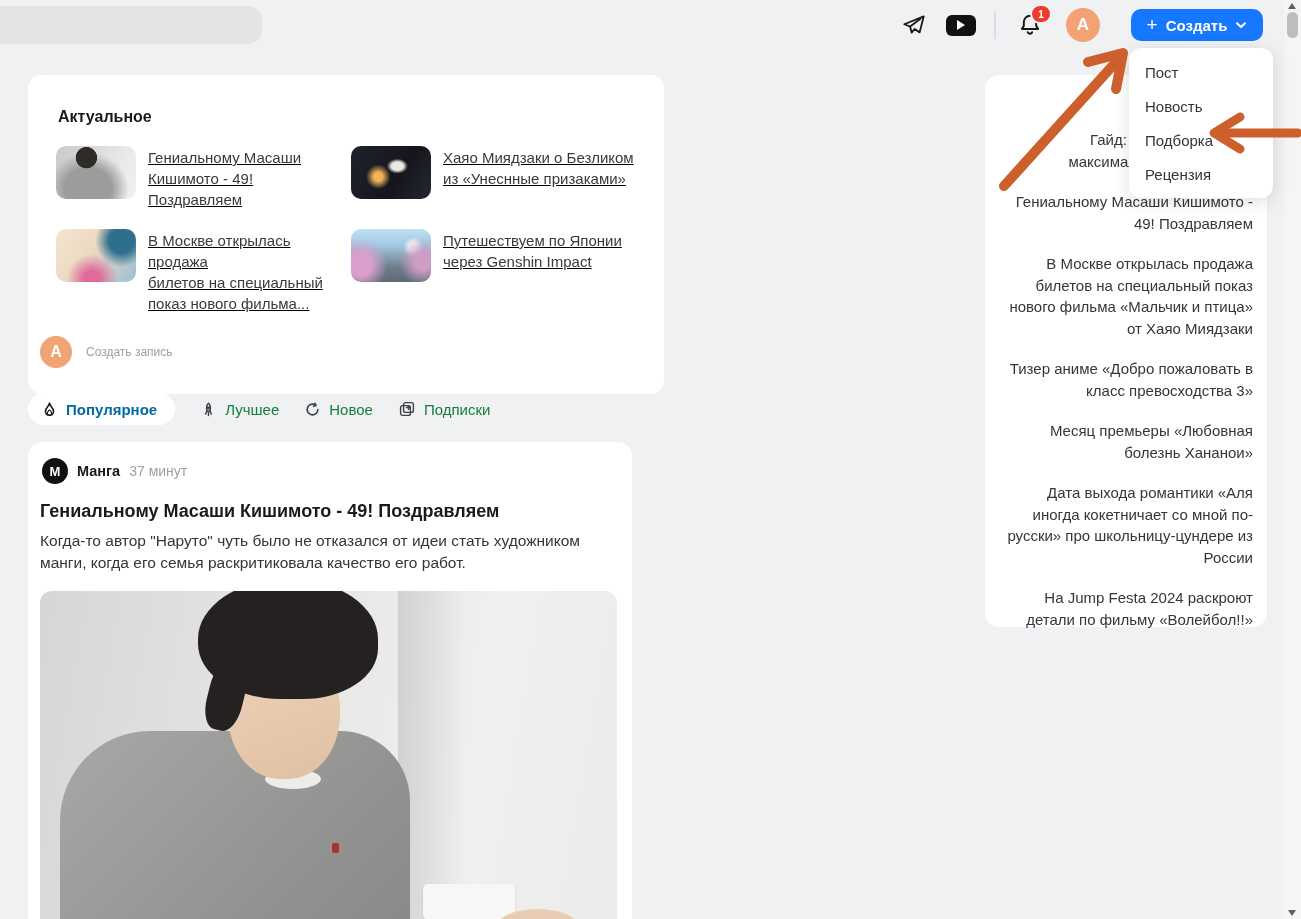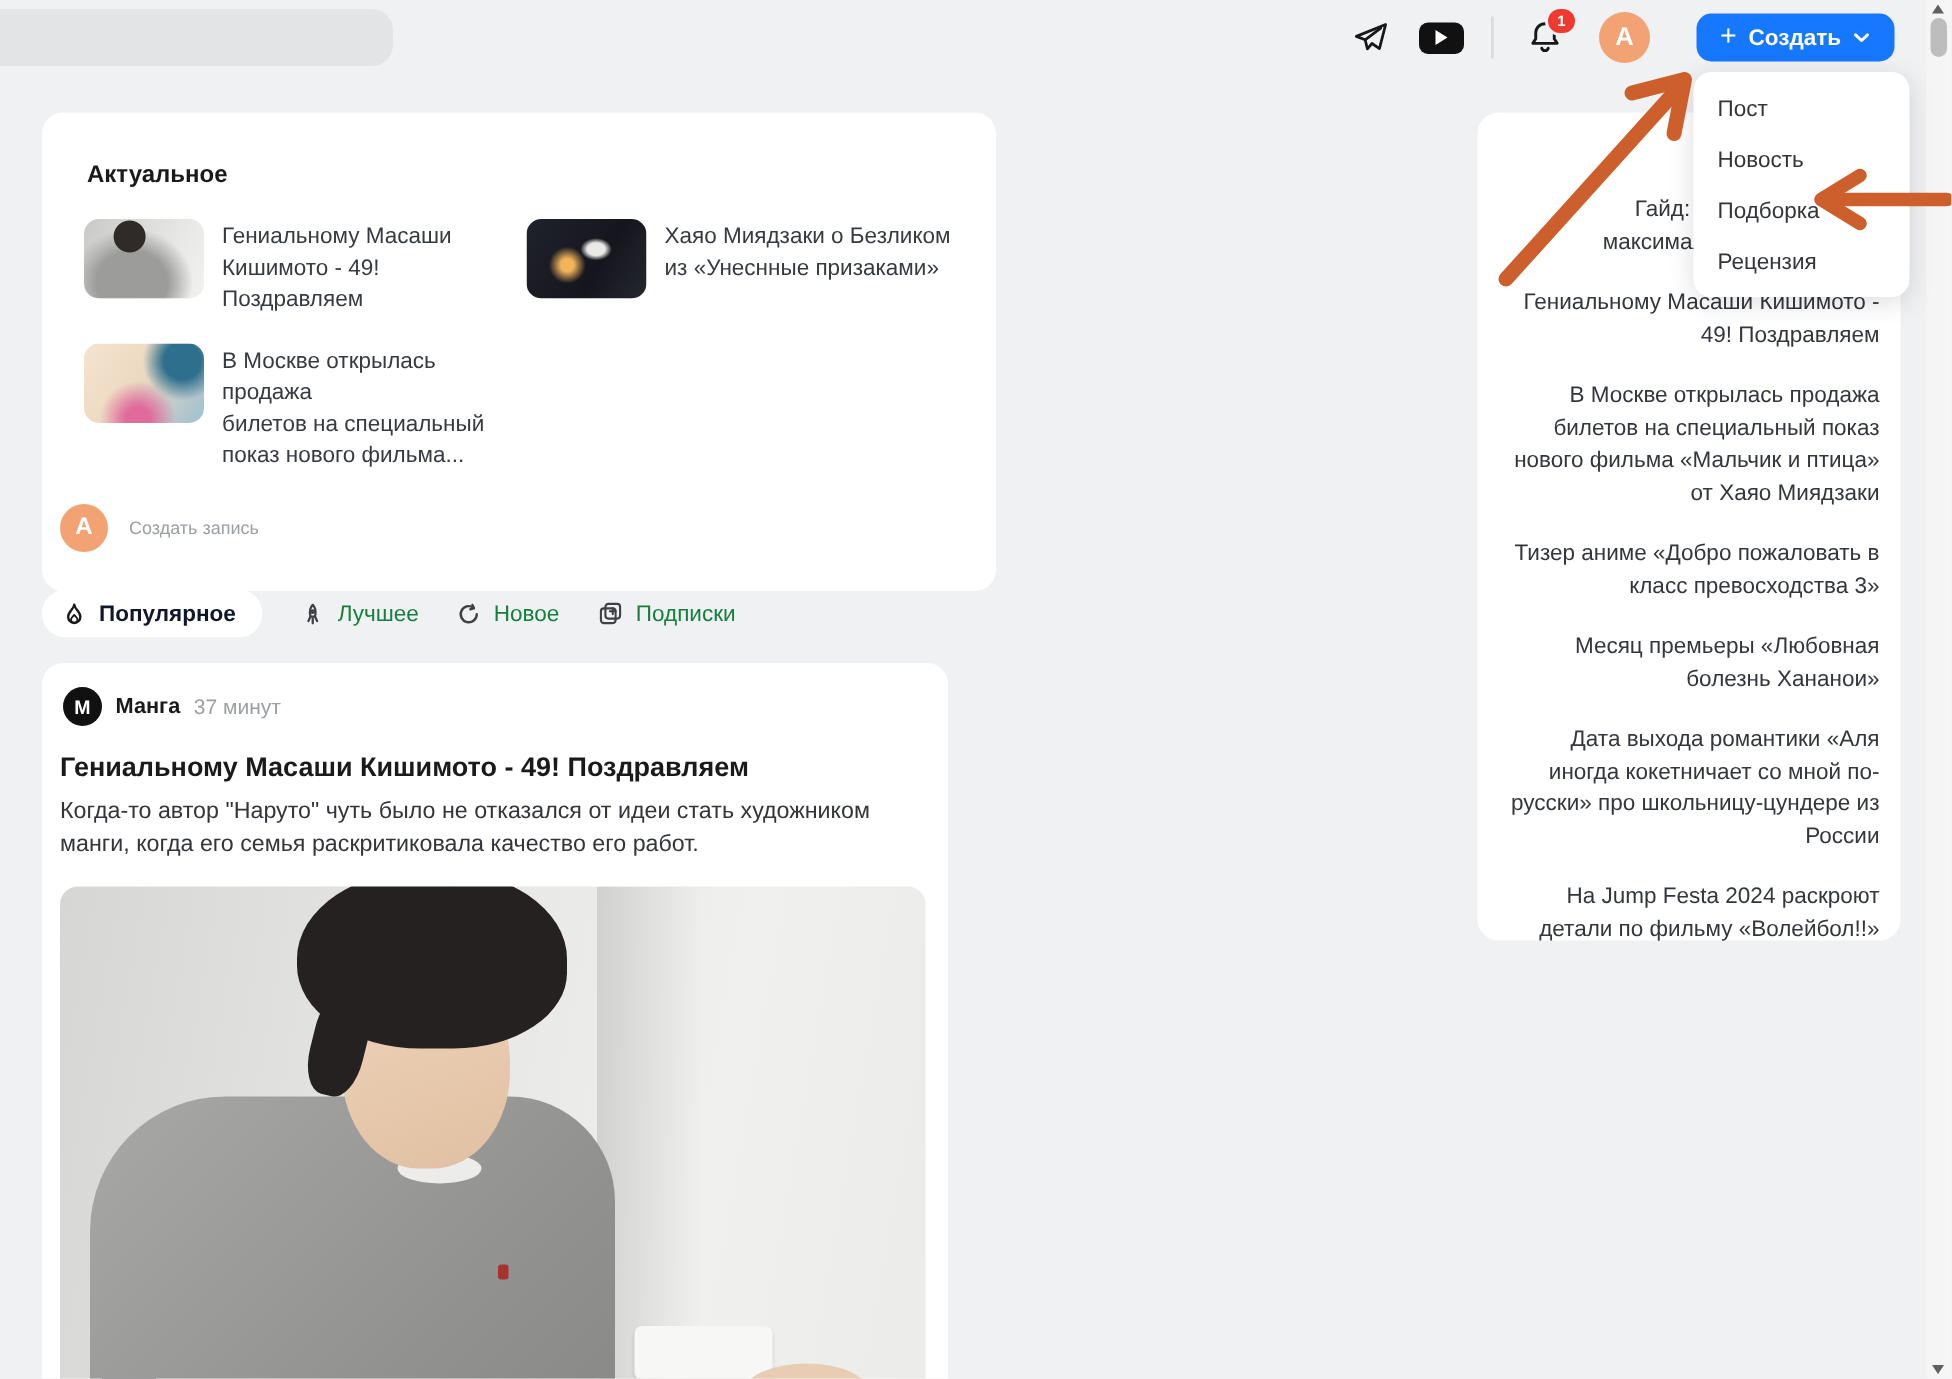--- a/index.html
+++ b/index.html
@@ -31,21 +31,21 @@
   
   .menu{position:absolute;left:1129px;top:48px;width:144px;background:#fff;border-radius:12px;
         box-shadow:0 4px 18px rgba(0,0,0,.13);padding:7px 0;z-index:50;}
   .menu-item{height:34px;display:flex;align-items:center;padding-left:16px;font-size:15px;color:#33353a;cursor:pointer;}
 
   
   .card{position:absolute;background:#fff;border-radius:14px;}
   .card-actual{left:28px;top:75px;width:604px;height:287px;padding:16px;}
   .card-title{font-size:16px;font-weight:bold;color:#1a1a1a;margin:17px 0 0 14px;}
   .actual-grid{display:grid;grid-template-columns:295px 295px;margin:20px 0 0 12px;row-gap:19px;}
-  .actual-item{display:flex;gap:12px;cursor:pointer;width:283px;}
+  .actual-item{display:flex;gap:12px;cursor:pointer;width:283px;text-decoration:underline;}
   .thumb{width:80px;height:53px;border-radius:10px;flex:none;}
   .actual-text{font-size:15px;line-height:21px;color:#363a41;white-space:pre-line;padding-top:1px;}
   .show-more{margin:17px 0 0 14px;font-size:15px;color:#82858c;cursor:pointer;display:inline-block;}
 
   .thumb-kishimoto{background:
       radial-gradient(circle at 38% 22%, #2e2b29 16%, rgba(46,43,41,0) 17%),
       radial-gradient(ellipse at 40% 80%, #9c9c9a 35%, rgba(156,156,154,0) 60%),
       linear-gradient(115deg,#c9c9c7 0%,#e9e9e7 70%,#f1f1ef 100%);}
   .thumb-noface{background:
       radial-gradient(circle at 34% 58%, #f0b45a 7%, rgba(240,180,90,0) 20%),
@@ -63,21 +63,21 @@
 
   .card-composer{left:28px;top:328px;width:604px;height:48px;display:flex;align-items:center;cursor:text;}
   .composer-avatar{width:32px;height:32px;border-radius:50%;background:#f2a273;color:#fff;font-weight:bold;
                    font-size:16px;display:flex;align-items:center;justify-content:center;margin:0 14px 0 12px;}
   .composer-ph{font-size:12px;color:#9b9ea5;}
 
   
   .tabs{position:absolute;left:28px;top:393px;height:32px;display:flex;align-items:center;}
   .tab{display:flex;align-items:center;gap:9px;font-size:15px;color:#15803d;cursor:pointer;height:32px;}
   .tab .ticon-s{display:flex;align-items:center;}
-  .tab-active{background:#fff;border-radius:18px;padding:0 18px 0 14px;font-weight:bold;color:#0f172a;}
+  .tab-active{background:#fff;border-radius:18px;padding:0 18px 0 14px;font-weight:bold;color:#0369a1;}
   .tab+.tab{margin-left:26px;}
 
   
   .card-post{left:28px;top:442px;width:604px;height:530px;}
   .post-head{display:flex;align-items:center;margin:16px 0 0 14px;gap:9px;}
   .comm-avatar{width:26px;height:26px;border-radius:50%;background:#111;color:#fff;font-size:13px;
                font-weight:bold;display:flex;align-items:center;justify-content:center;}
   .comm-name{font-size:14.5px;font-weight:bold;color:#1a1a1a;cursor:pointer;}
   .post-time{font-size:14px;color:#9b9ea5;}
   .post-title{font-size:18px;font-weight:bold;color:#1a1a1a;margin:17px 14px 0 12px;cursor:pointer;}
@@ -170,20 +170,25 @@
         <span class="thumb thumb-noface"></span>
         <span class="actual-text">Хаяо Миядзаки о Безликом
 из «Унеснные призаками»</span>
       </div>
       <div class="actual-item">
         <span class="thumb thumb-heron"></span>
         <span class="actual-text">В Москве открылась продажа
 билетов на специальный
 показ нового фильма...</span>
       </div>
+      <div class="actual-item">
+        <span class="thumb thumb-genshin"></span>
+        <span class="actual-text">Путешествуем по Японии
+через Genshin Impact</span>
+      </div>
     </div>
     <span class="show-more">Показать фильма</span>
   </div>
 
   <div class="card card-composer">
     <span class="composer-avatar">A</span>
     <span class="composer-ph">Создать запись</span>
   </div>
 
   <div class="tabs">

